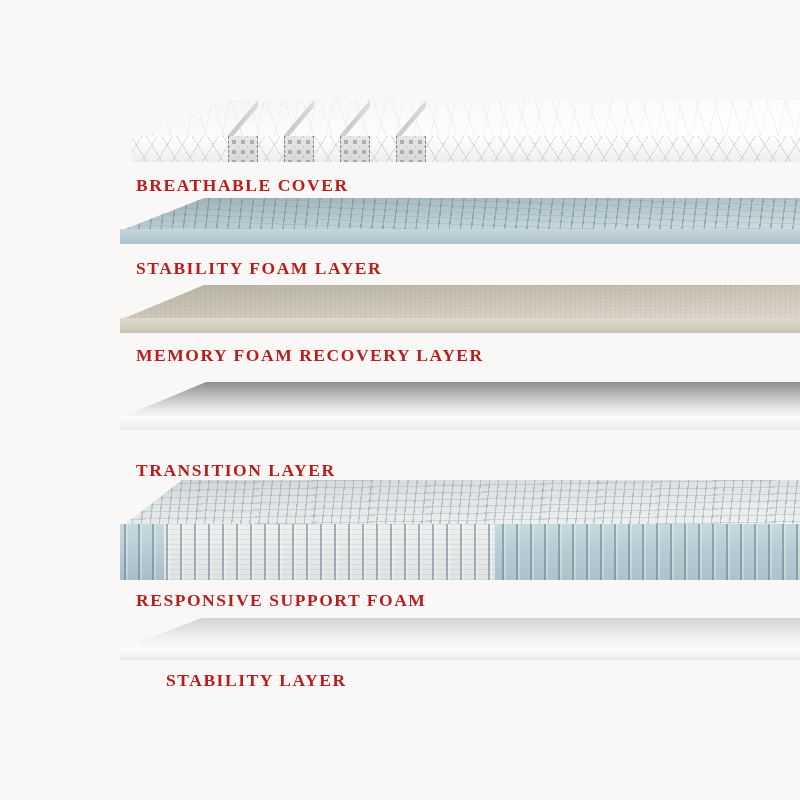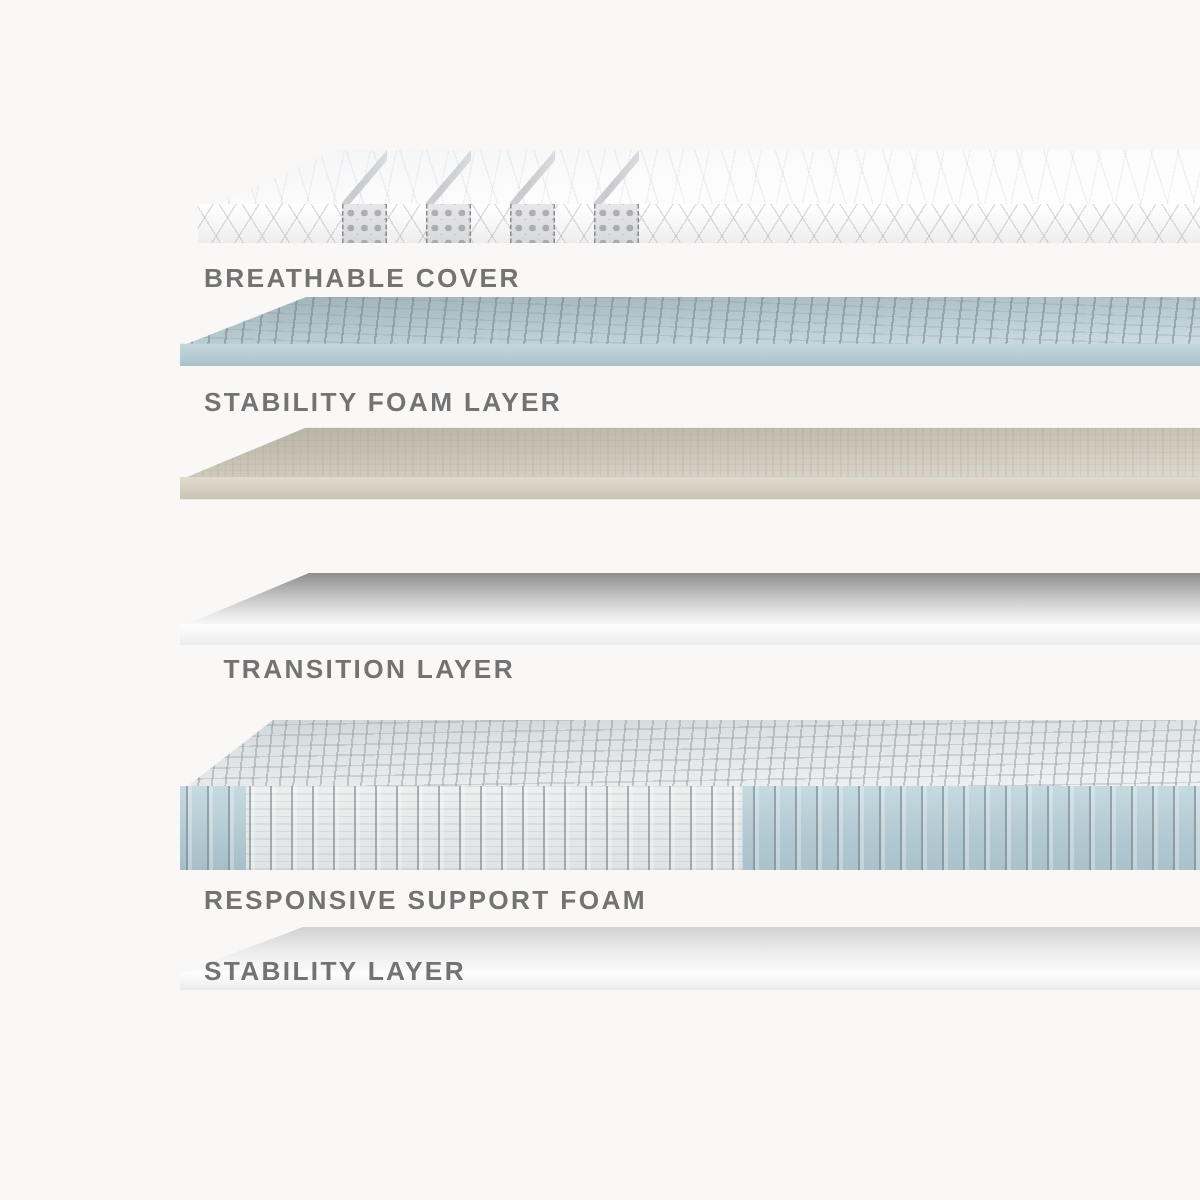--- a/index.html
+++ b/index.html
@@ -34,26 +34,26 @@
     -webkit-clip-path: polygon(0 0, 100% 0, 100% 100%, 0 100%);
     clip-path: polygon(0 0, 100% 0, 100% 100%, 0 100%);
     overflow:hidden;
   }
   .tex { position:absolute; inset:-10px; pointer-events:none; }
 
   
   .label {
     position:absolute;
     left:136px;
-    color:#737373;
+    color:#b91c1c;
     font-size:17.5px;
     font-weight:600;
     letter-spacing:1.55px;
     white-space:nowrap;
-    font-family:Liberation Sans, sans-serif;
+    font-family:Liberation Serif, serif;
   }
 
   
   #cover { left:132px; top:100px; width:668px; height:62px; }
   #cover .top-face {
     height:42px;
     background:linear-gradient(175deg,#f3f4f5 0%,#fbfbfc 40%,#ffffff 100%);
   }
   #cover .front-face {
     height:26px; bottom:0;
@@ -237,28 +237,29 @@
   <div class="label" style="top:258px;">STABILITY FOAM LAYER</div>
 
   <div class="layer" id="memory">
     <div class="slab">
       <div class="top-face" style="--skew:84px;">
         <div class="tex grain"></div>
       </div>
       <div class="front-face"></div>
     </div>
   </div>
+  <div class="label" style="top:345px;">MEMORY FOAM RECOVERY LAYER</div>
 
   <div class="layer" id="transition">
     <div class="slab">
       <div class="top-face" style="--skew:86px;"></div>
       <div class="front-face"></div>
     </div>
   </div>
-  <div class="label" style="top:436px;margin-left:13px;">TRANSITION LAYER</div>
+  <div class="label" style="top:460px;">TRANSITION LAYER</div>
 
   <div class="layer" id="support">
     <div class="slab">
       <div class="top-face" style="--skew:62px;">
         <div class="tex coil-tops"></div>
       </div>
       <div class="front-face">
         <div class="tex coil-ribs-fine"></div>
       </div>
       <div class="coil-blue"></div>
@@ -269,15 +270,15 @@
     </div>
   </div>
   <div class="label" style="top:590px;">RESPONSIVE SUPPORT FOAM</div>
 
   <div class="layer" id="stability">
     <div class="slab">
       <div class="top-face" style="--skew:82px;"></div>
       <div class="front-face"></div>
     </div>
   </div>
-  <div class="label" style="top:637px;">STABILITY LAYER</div>
+  <div class="label" style="top:670px;margin-left:30px;">STABILITY LAYER</div>
 
 </div>
 
 </body></html>

